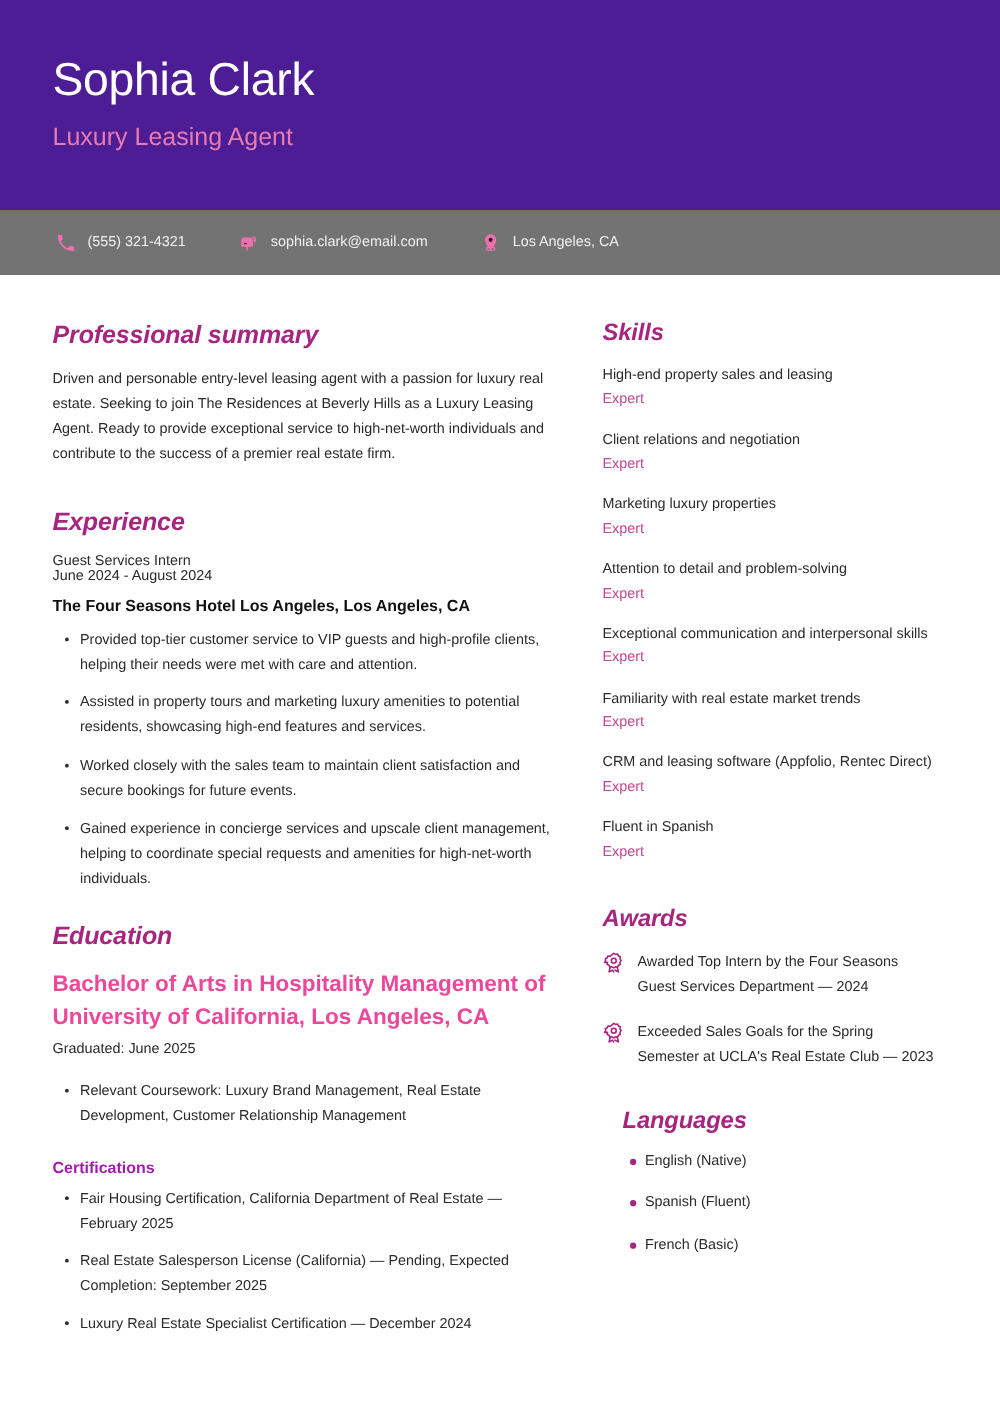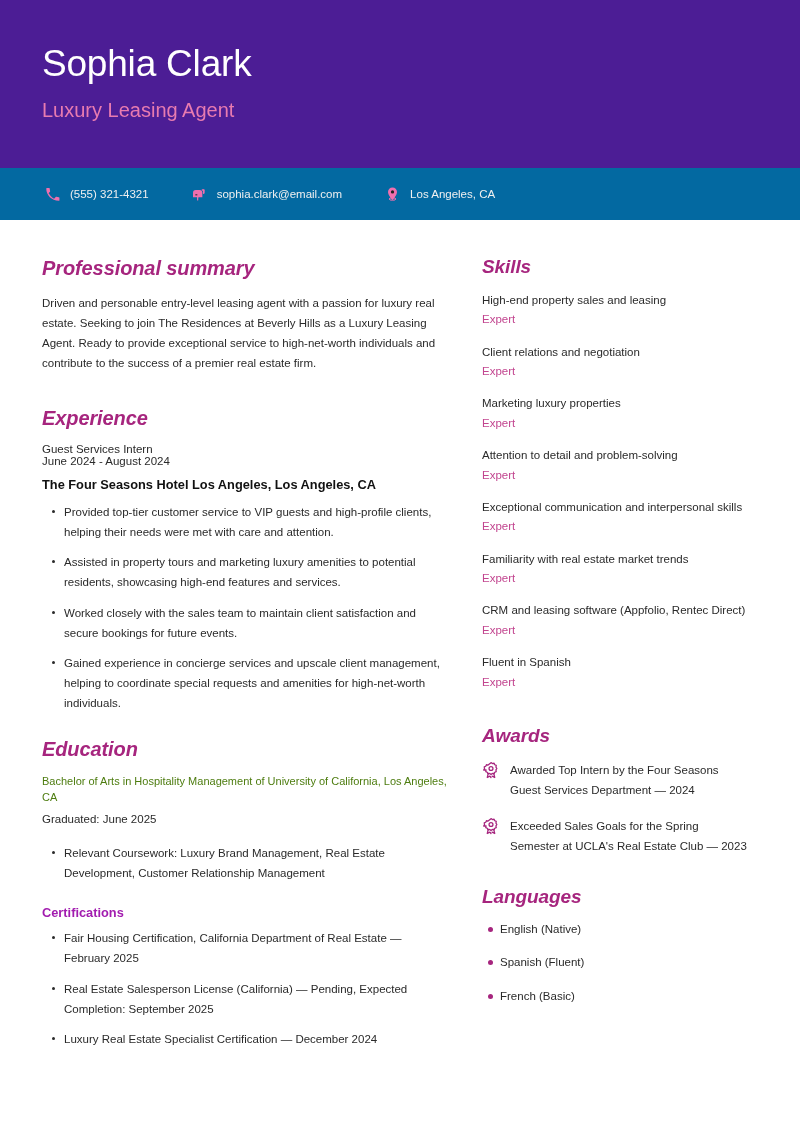--- a/index.html
+++ b/index.html
@@ -33,21 +33,21 @@
   }
   .job-title {
     font-size: 20px;
     font-weight: 400;
     color: #e87bb0;
     margin: 13px 0 0 0;
     line-height: 1.2;
   }
 
   .contact-band {
-    background: #0369a1;
+    background: #737373;
     height: 52px;
     box-sizing: border-box;
     display: flex;
     align-items: center;
     padding-left: 44px;
   }
   .contact-item {
     display: flex;
     align-items: center;
     margin-right: 42px;
@@ -147,23 +147,23 @@
     left: -12px;
     top: 8px;
     width: 3px;
     height: 3px;
     border-radius: 50%;
     background: #2a2a2a;
   }
 
   
   .edu-degree {
-    font-size: 11px;
-    font-weight: 400;
-    color: #4d7c0f;
+    font-size: 18px;
+    font-weight: 700;
+    color: #ec4899;
     line-height: 1.45;
     margin: 0;
   }
   .edu-grad {
     font-size: 11.5px;
     color: #2a2a2a;
     margin-top: 7px;
   }
 
   h3.sub-title {
@@ -380,21 +380,21 @@
             <path d="M12 2.2l1.9 1.2 2.2-.4.9 2 2 .9-.4 2.2 1.2 1.9-1.2 1.9.4 2.2-2 .9-.9 2-2.2-.4-1.9 1.2-1.9-1.2-2.2.4-.9-2-2-.9.4-2.2L2.2 12l1.2-1.9-.4-2.2 2-.9.9-2 2.2.4z" stroke-linejoin="round"></path>
             <circle cx="12" cy="10" r="2.6"></circle>
             <path d="M8.4 16.6L7 22l3.6-1.8L12 22" stroke-linejoin="round" stroke-linecap="round"></path>
             <path d="M15.6 16.6L17 22l-3.6-1.8" stroke-linejoin="round" stroke-linecap="round"></path>
           </svg>
         </span>
         <span class="award-text">Exceeded Sales Goals for the Spring Semester at UCLA's Real Estate Club — 2023</span>
       </div>
     </div>
 
-    <div class="section" style="margin-top:30px;">
+    <div class="section" style="margin-top:30px;margin-left:16px;">
       <h2 class="section-title">Languages</h2>
       <ul class="lang-list">
         <li>English (Native)</li>
         <li>Spanish (Fluent)</li>
         <li>French (Basic)</li>
       </ul>
     </div>
 
   </div>
 </div>

